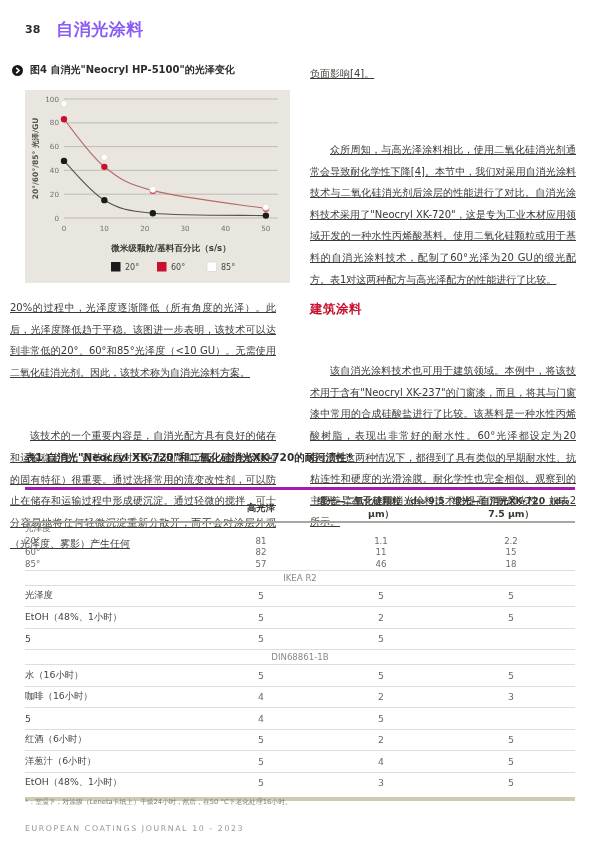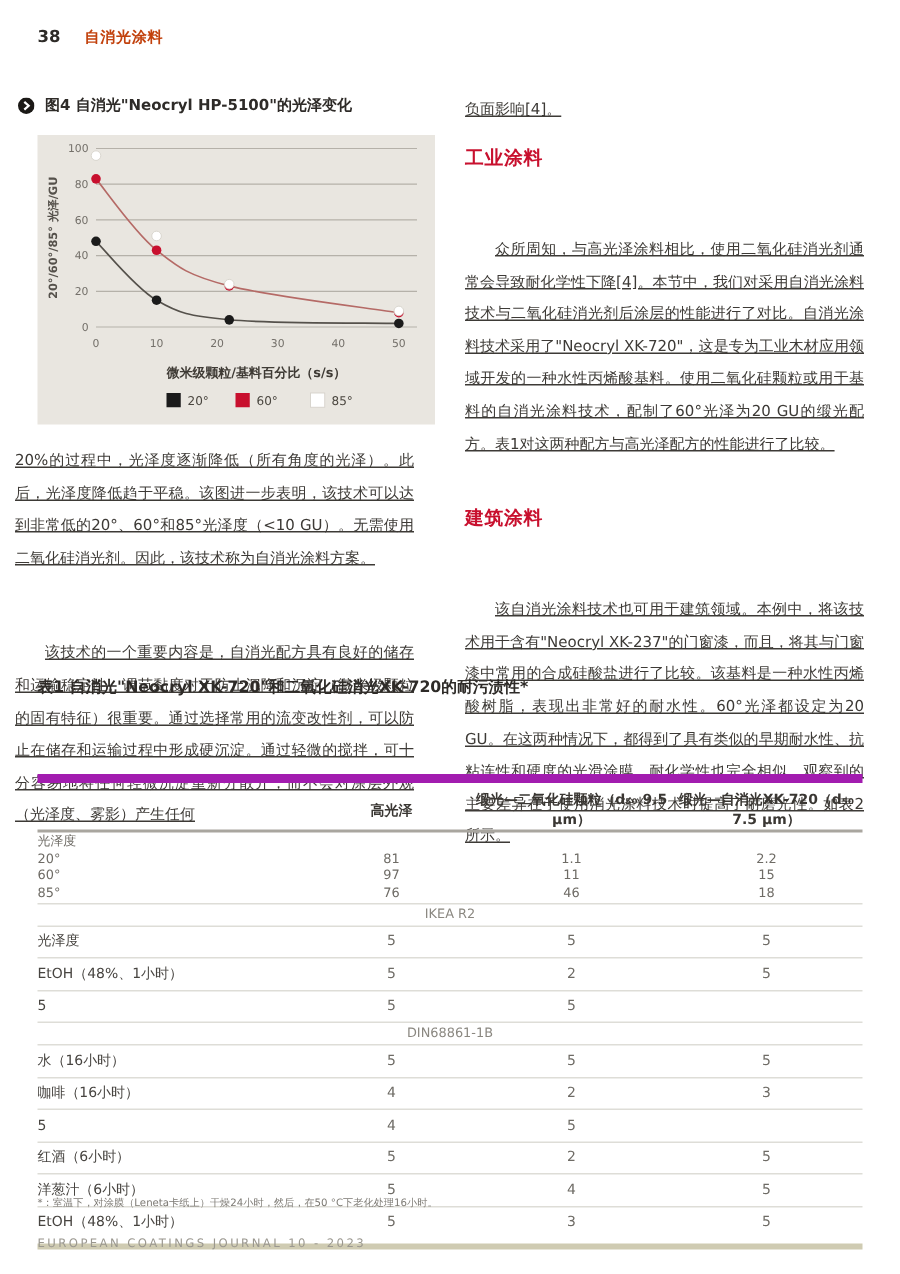--- a/index.html
+++ b/index.html
@@ -4,43 +4,43 @@
 <style>
   * { margin:0; padding:0; box-sizing:border-box; }
   html,body { width:600px; height:849px; }
   body {
     position:relative;
     background:#ffffff;
     font-family:"DejaVu Sans", sans-serif;
     color:#3d3a36;
     overflow:hidden;
   }
-  .page-header { position:absolute; top:18px; left:25px; display:flex; align-items:flex-start; gap:16px; }
+  .page-header { position:absolute; top:18px; left:25px; display:flex; align-items:center; gap:16px; }
   .page-number { font-size:11px; font-weight:bold; color:#2e2b28; }
-  .page-section-title { font-size:10px; font-weight:bold; color:#c2410c; letter-spacing:0.5px; }
+  .page-section-title { font-size:17px; font-weight:bold; color:#8b5cf6; letter-spacing:0.5px; }
 
   .figure-caption-row { position:absolute; top:63px; left:12px; display:flex; align-items:center; gap:7px; width:280px; }
   .caption-icon { width:11px; height:11px; flex:0 0 11px; }
   .figure-caption { font-size:10px; font-weight:bold; color:#2e2b28; }
 
   .chart-box { position:absolute; top:90px; left:25px; width:265px; height:193px; background:#e9e6e0; }
 
   .left-column { position:absolute; top:297px; left:10px; width:266px; }
   .right-column-top { position:absolute; top:63px; left:310px; width:266px; }
   .right-column { position:absolute; top:97px; left:310px; width:266px; }
 
   .body-text { font-size:10px; line-height:21.6px; text-align:justify; color:#3d3a36;text-decoration:underline; }
   .body-text.indent { text-indent:2em;margin-top:42px; }
   .red-heading { font-size:12.5px; font-weight:bold; color:#c8102e; letter-spacing:0.5px; }
   .right-column .red-heading { margin-bottom:9px; }
-  .heading-gap { margin-top:30px; }
+  .heading-gap { margin-top:11px; }
 
   .table-title { position:absolute; top:451px; left:25px; width:550px; font-size:10.5px; font-weight:bold; color:#2e2b28; }
 
-  .ecj-table { position:absolute; top:516px; left:25px; width:550px; border-top:6px solid #a21caf; border-bottom:4px solid #cfcbb2; }
+  .ecj-table { position:absolute; top:487px; left:25px; width:550px; border-top:3px solid #a21caf; border-bottom:4px solid #cfcbb2; }
   .t-row { display:grid; grid-template-columns:182px 108px 132px 128px; align-items:center; }
   .t-row > div:nth-child(n+2){ text-align:center; }
   .t-head { min-height:27px; border-bottom:2px solid #a9a69f; }
   .t-head > div { font-size:9.3px; font-weight:bold; color:#3a3733; padding-top:5px; }
   .t-row.compact { min-height:11.5px; }
   .t-row.compact > div { font-size:8.6px; color:#6e6b65; }
   .t-row.compact:first-of-type { padding-top:3px; }
   .t-row.normal { min-height:21.5px; border-top:1px solid #deddd7; }
   .t-row.normal > div:first-child { font-size:9.3px; color:#474440; }
   .t-row.normal > div:nth-child(n+2) { font-size:9.3px; color:#6e6b65; }
@@ -114,21 +114,20 @@
       <text x="196" y="180" font-size="8" fill="#4a463f" text-anchor="start" font-family="DejaVu Sans, sans-serif" font-weight="normal">85°</text>
     </svg>
 </div>
 
 <div class="left-column">
   <p class="body-text">20%的过程中，光泽度逐渐降低（所有角度的光泽）。此后，光泽度降低趋于平稳。该图进一步表明，该技术可以达到非常低的20°、60°和85°光泽度（&lt;10 GU）。无需使用二氧化硅消光剂。因此，该技术称为自消光涂料方案。</p>
   <p class="body-text indent">该技术的一个重要内容是，自消光配方具有良好的储存和运输稳定性。调节黏度对于防止沉降和沉淀（微米级颗粒的固有特征）很重要。通过选择常用的流变改性剂，可以防止在储存和运输过程中形成硬沉淀。通过轻微的搅拌，可十分容易地将任何轻微沉淀重新分散开，而不会对涂层外观（光泽度、雾影）产生任何</p>
 </div>
 
 <div class="right-column">
-  <h2 class="red-heading">工业涂料</h2>
   <p class="body-text indent">众所周知，与高光泽涂料相比，使用二氧化硅消光剂通常会导致耐化学性下降[4]。本节中，我们对采用自消光涂料技术与二氧化硅消光剂后涂层的性能进行了对比。自消光涂料技术采用了"Neocryl XK-720"，这是专为工业木材应用领域开发的一种水性丙烯酸基料。使用二氧化硅颗粒或用于基料的自消光涂料技术，配制了60°光泽为20 GU的缎光配方。表1对这两种配方与高光泽配方的性能进行了比较。</p>
   <h2 class="red-heading heading-gap">建筑涂料</h2>
   <p class="body-text indent">该自消光涂料技术也可用于建筑领域。本例中，将该技术用于含有"Neocryl XK-237"的门窗漆，而且，将其与门窗漆中常用的合成硅酸盐进行了比较。该基料是一种水性丙烯酸树脂，表现出非常好的耐水性。60°光泽都设定为20 GU。在这两种情况下，都得到了具有类似的早期耐水性、抗粘连性和硬度的光滑涂膜。耐化学性也完全相似。观察到的主要差异在于使用消光涂料技术时提高了耐磨光性。如表2所示。</p>
 </div>
 
 <div class="table-title">表1 自消光"Neocryl XK-720"和二氧化硅消光XK-720的耐污渍性*</div>
 
 <div class="ecj-table" id="stain-table">
   <div class="t-row t-head">
     <div></div>
@@ -143,27 +142,27 @@
       <div></div>
     </div>
     <div class="t-row compact">
       <div>20°</div>
       <div>81</div>
       <div>1.1</div>
       <div>2.2</div>
     </div>
     <div class="t-row compact">
       <div>60°</div>
-      <div>97</div>
+      <div>82</div>
       <div>11</div>
       <div>15</div>
     </div>
     <div class="t-row compact">
       <div>85°</div>
-      <div>76</div>
+      <div>57</div>
       <div>46</div>
       <div>18</div>
     </div>
     <div class="t-section">IKEA R2</div>
     <div class="t-row normal">
       <div>光泽度</div>
       <div>5</div>
       <div>5</div>
       <div>5</div>
     </div>

